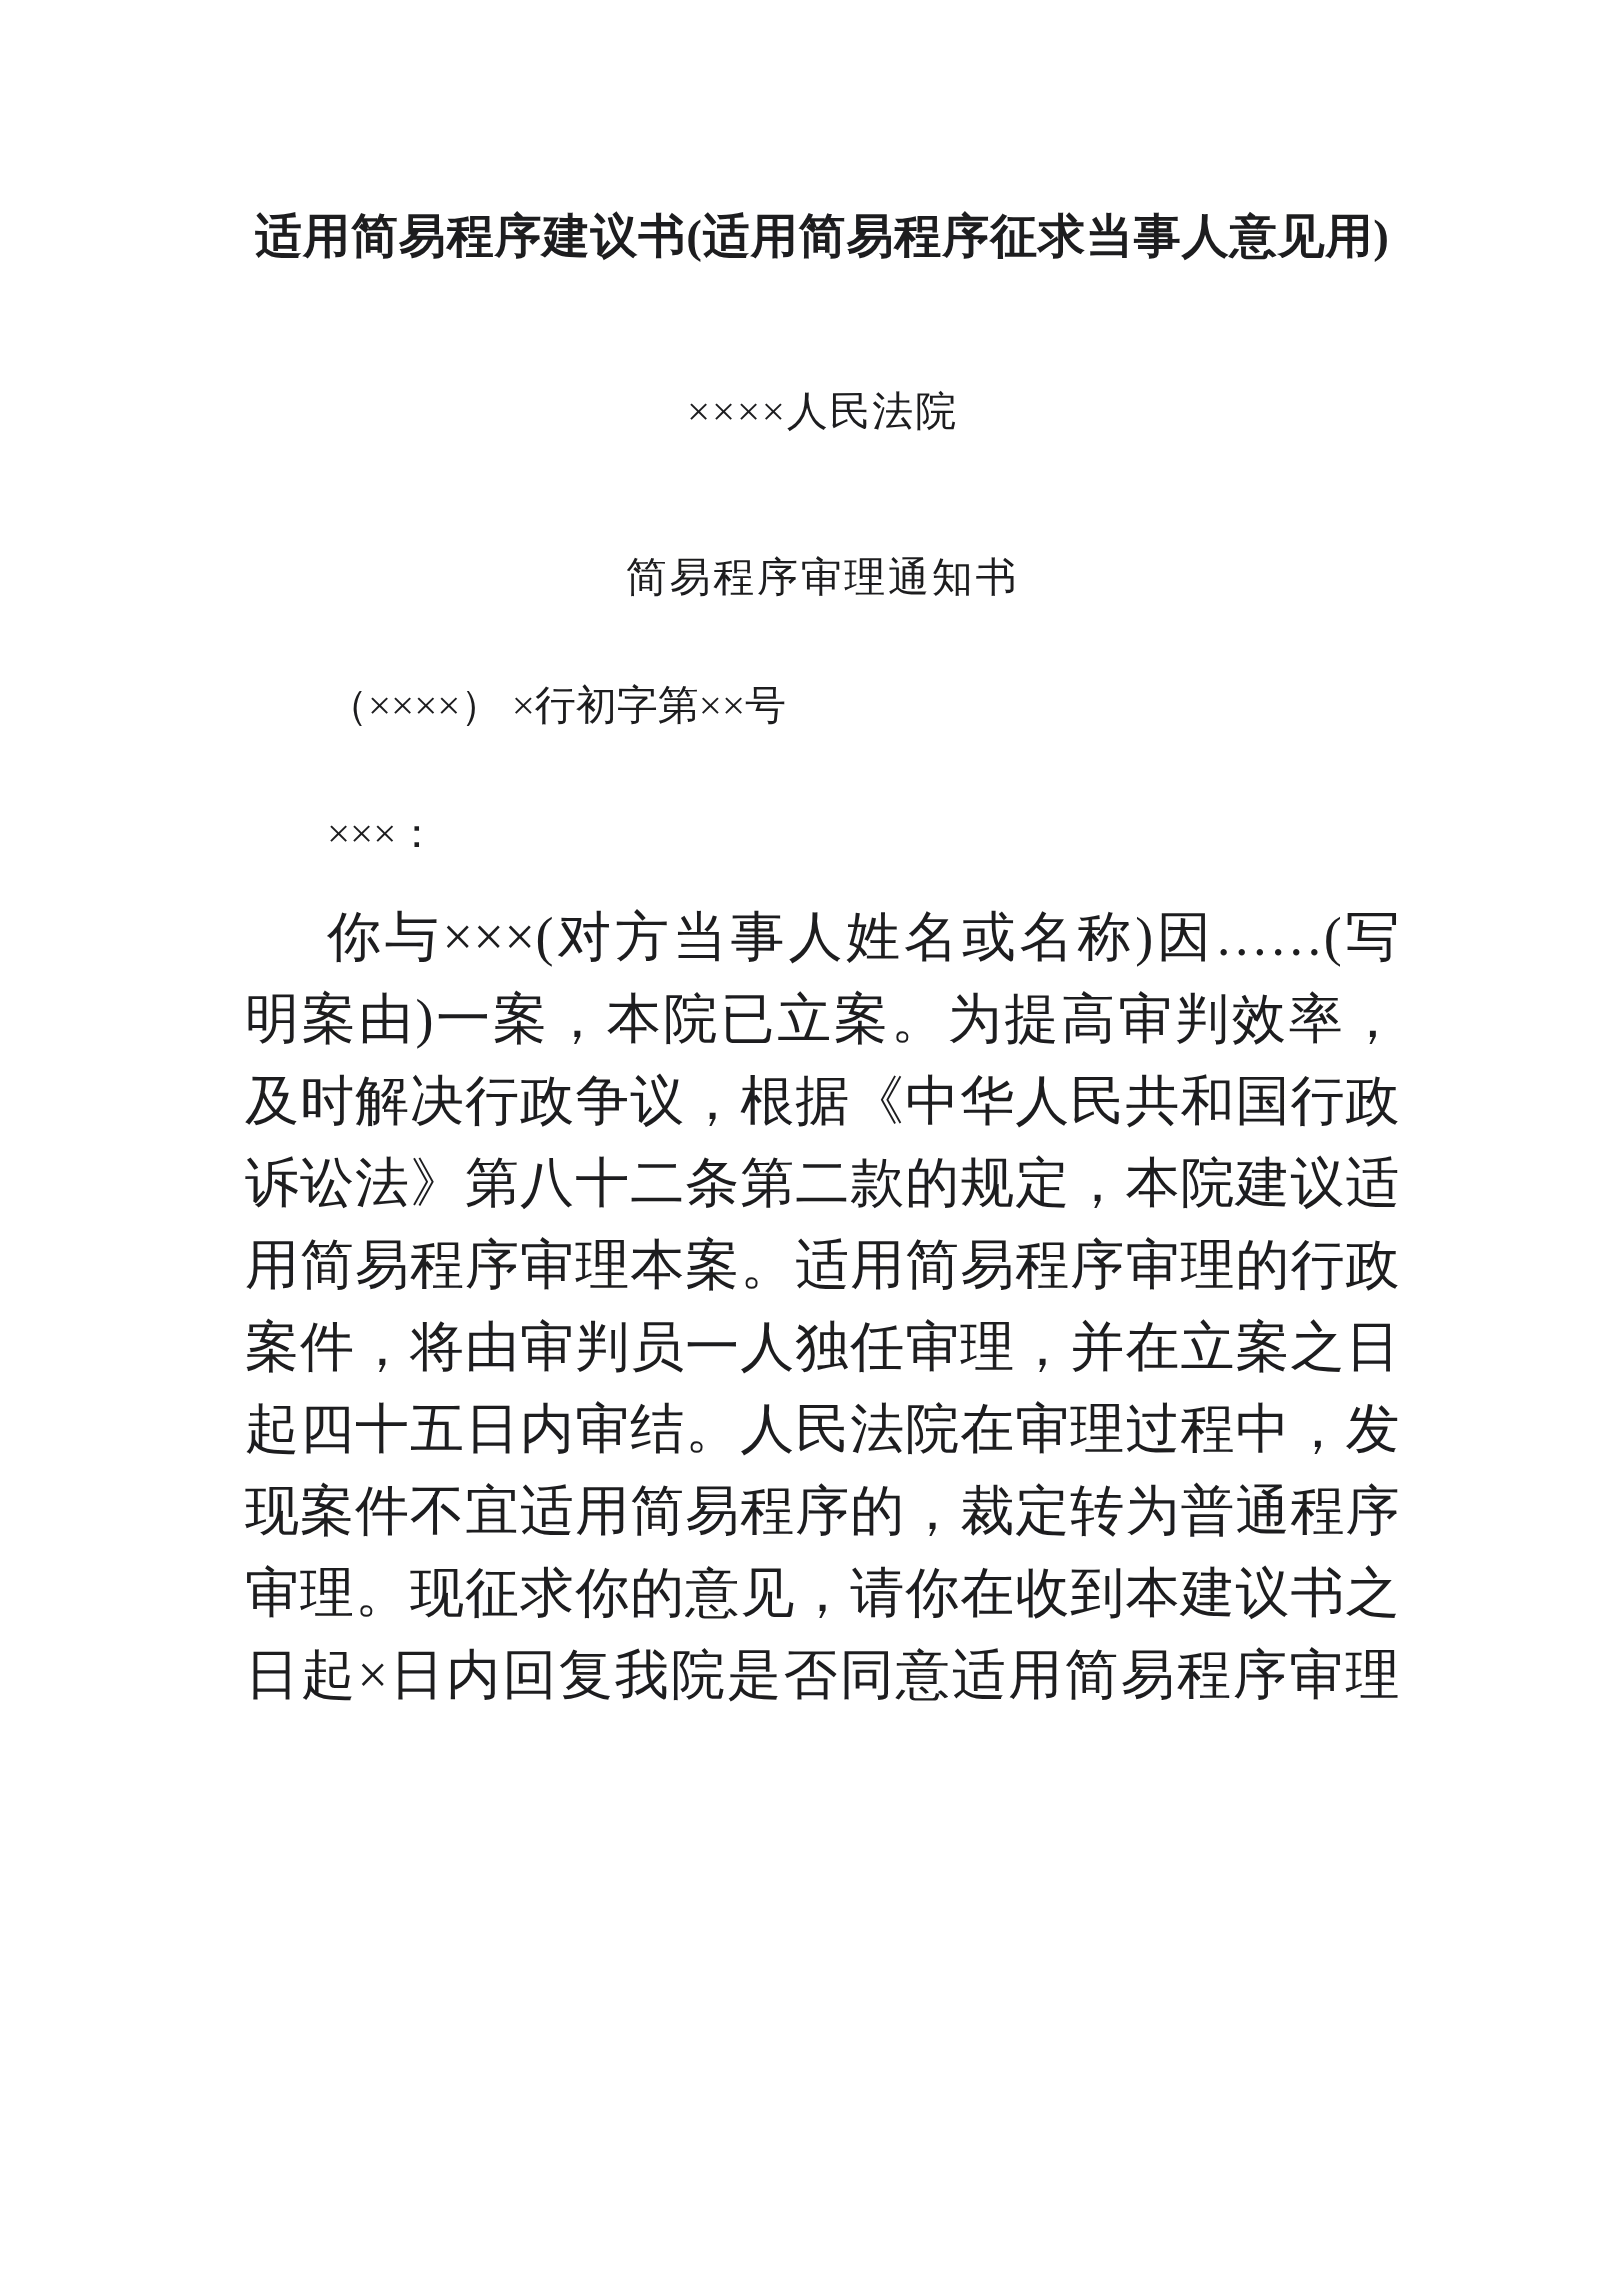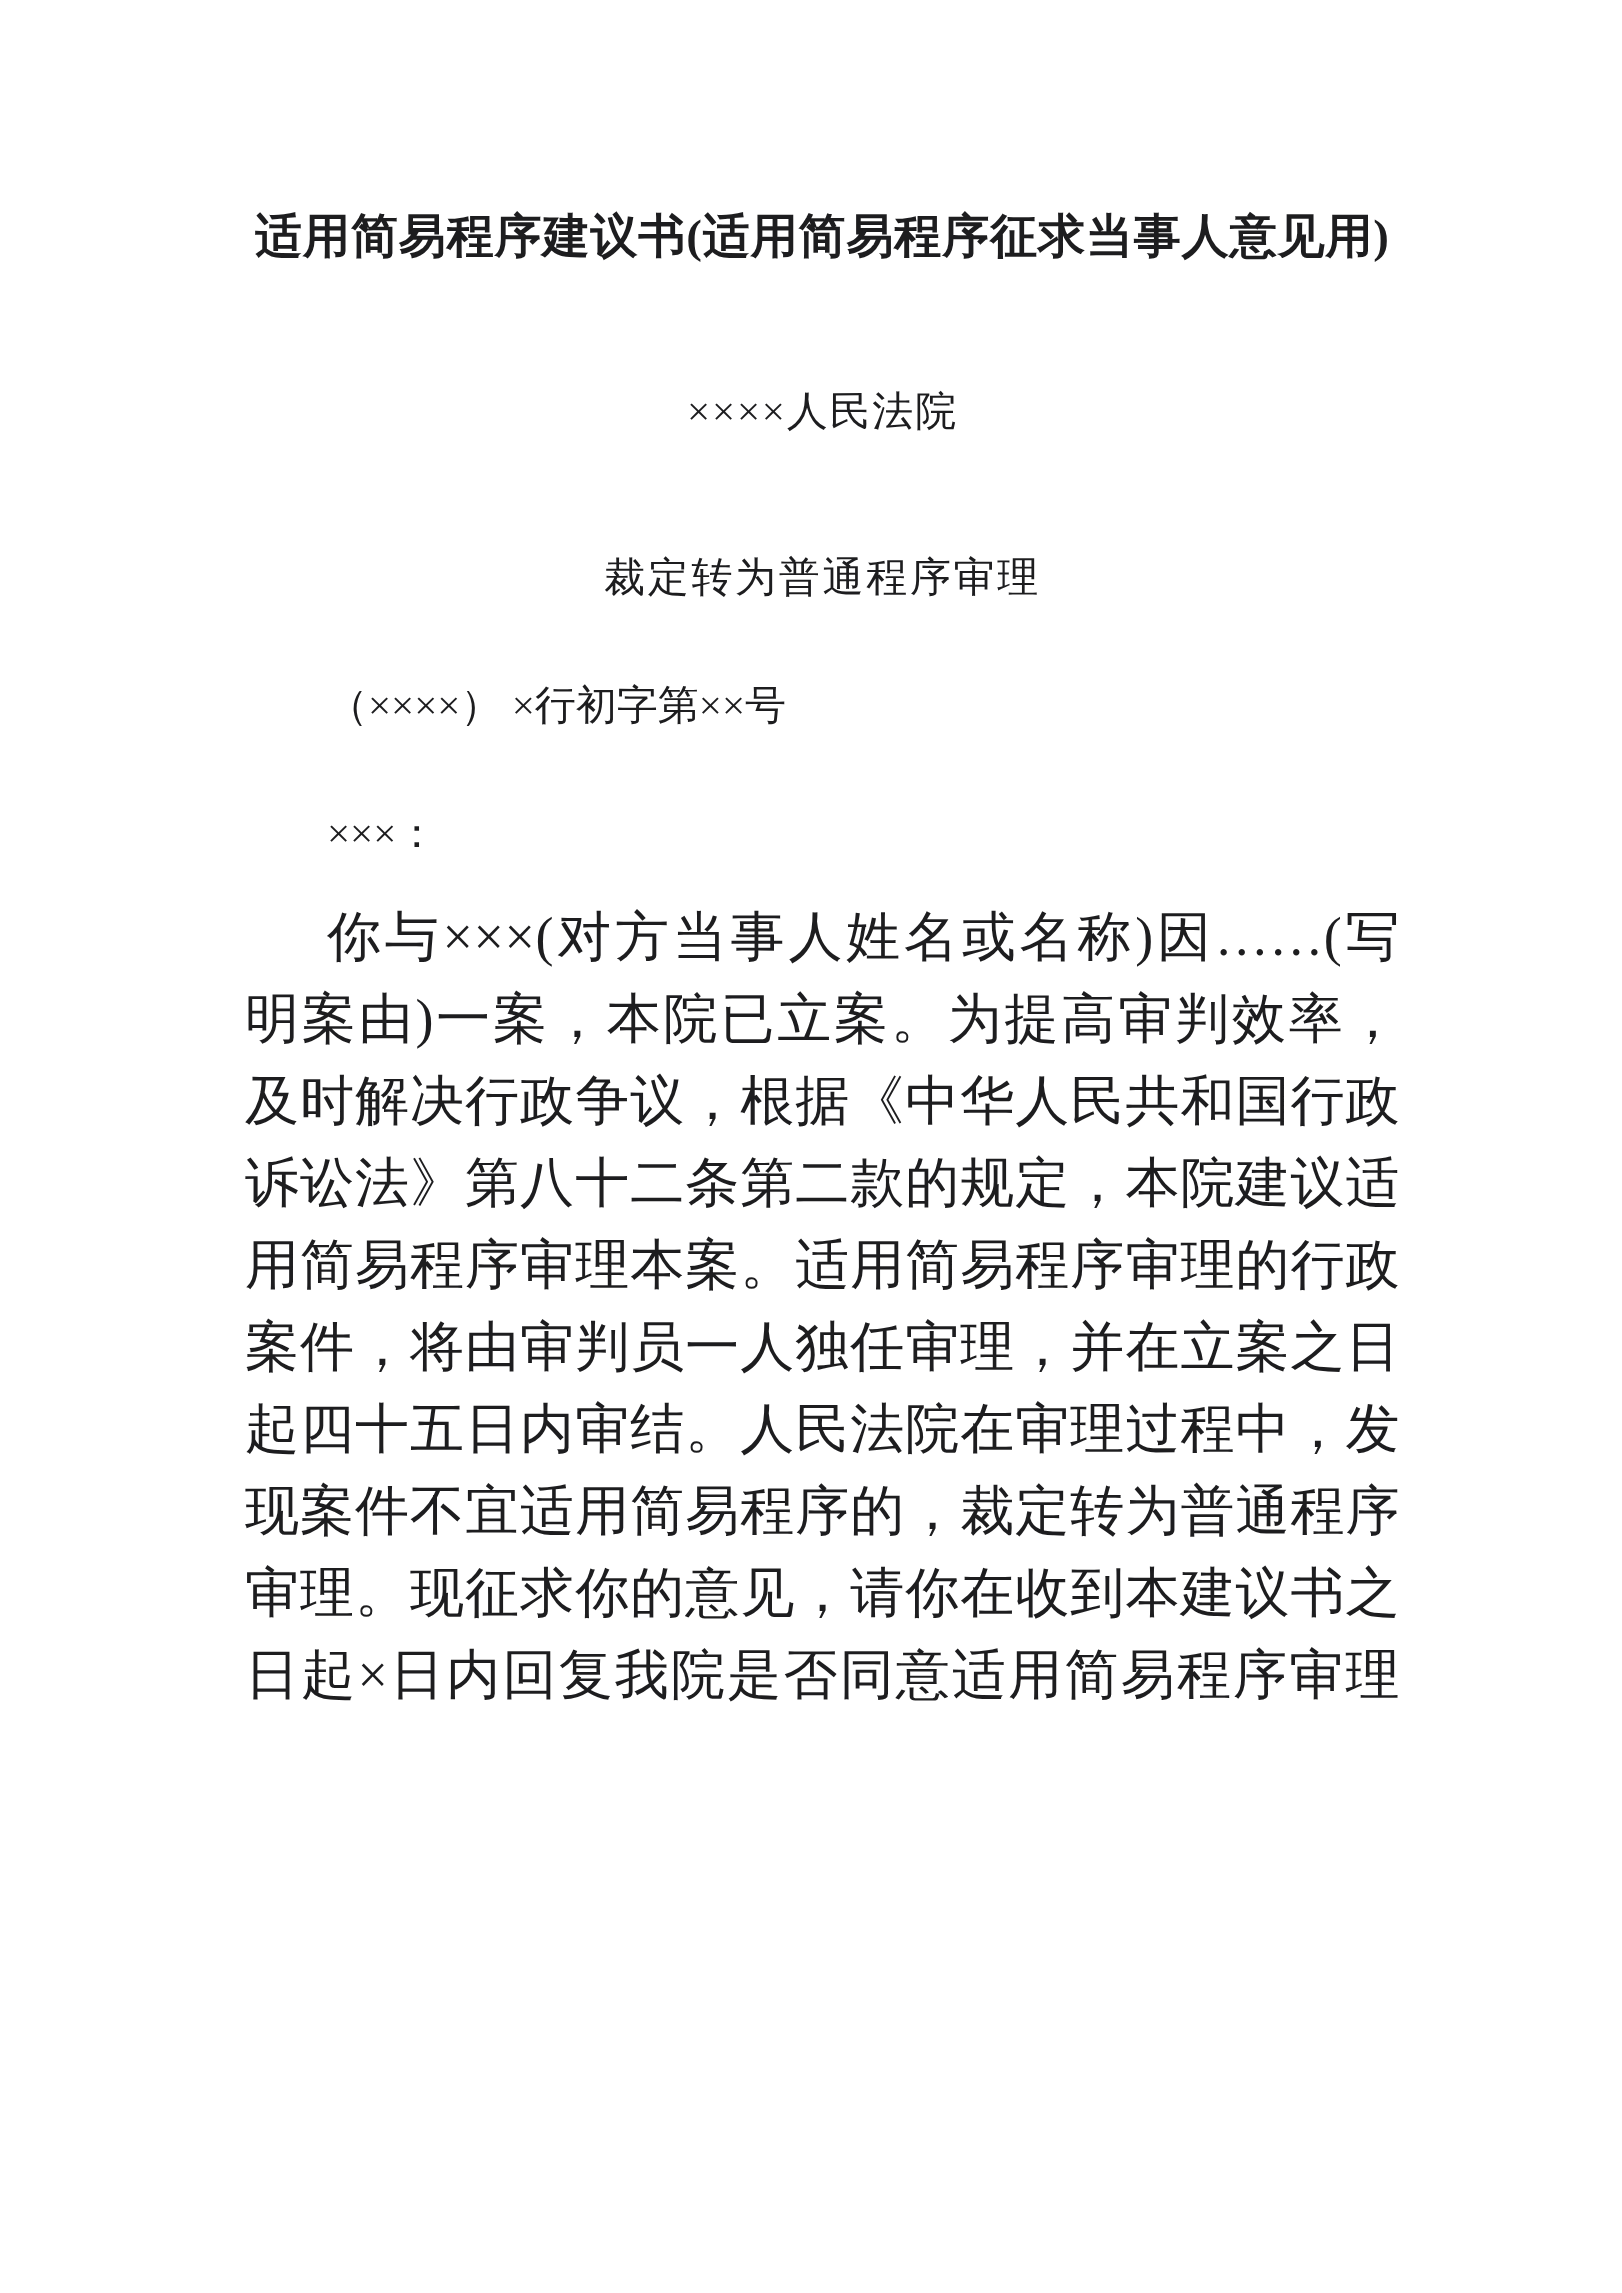--- a/index.html
+++ b/index.html
@@ -79,21 +79,21 @@
   }
 </style>
 </head>
 <body>
 
 <div class="page">
   <h1 class="doc-title">适用简易程序建议书(适用简易程序征求当事人意见用)</h1>
 
   <div class="court-line">××××人民法院</div>
 
-  <div class="doc-name">裁定转为普通程序审理</div>
+  <div class="doc-name">简易程序审理通知书</div>
 
 
   <div class="case-number">（××××） ×行初字第××号</div>
 
   <div class="addressee">×××：</div>
 
   <p class="body-paragraph">你与×××(对方当事人姓名或名称)因……(写明案由)一案，本院已立案。为提高审判效率，及时解决行政争议，根据《中华人民共和国行政诉讼法》第八十二条第二款的规定，本院建议适用简易程序审理本案。适用简易程序审理的行政案件，将由审判员一人独任审理，并在立案之日起四十五日内审结。人民法院在审理过程中，发现案件不宜适用简易程序的，裁定转为普通程序审理。现征求你的意见，请你在收到本建议书之日起×日内回复我院是否同意适用简易程序审理本案。</p>
 
   <div class="date-line">××××年××月××日</div>
 </div>

